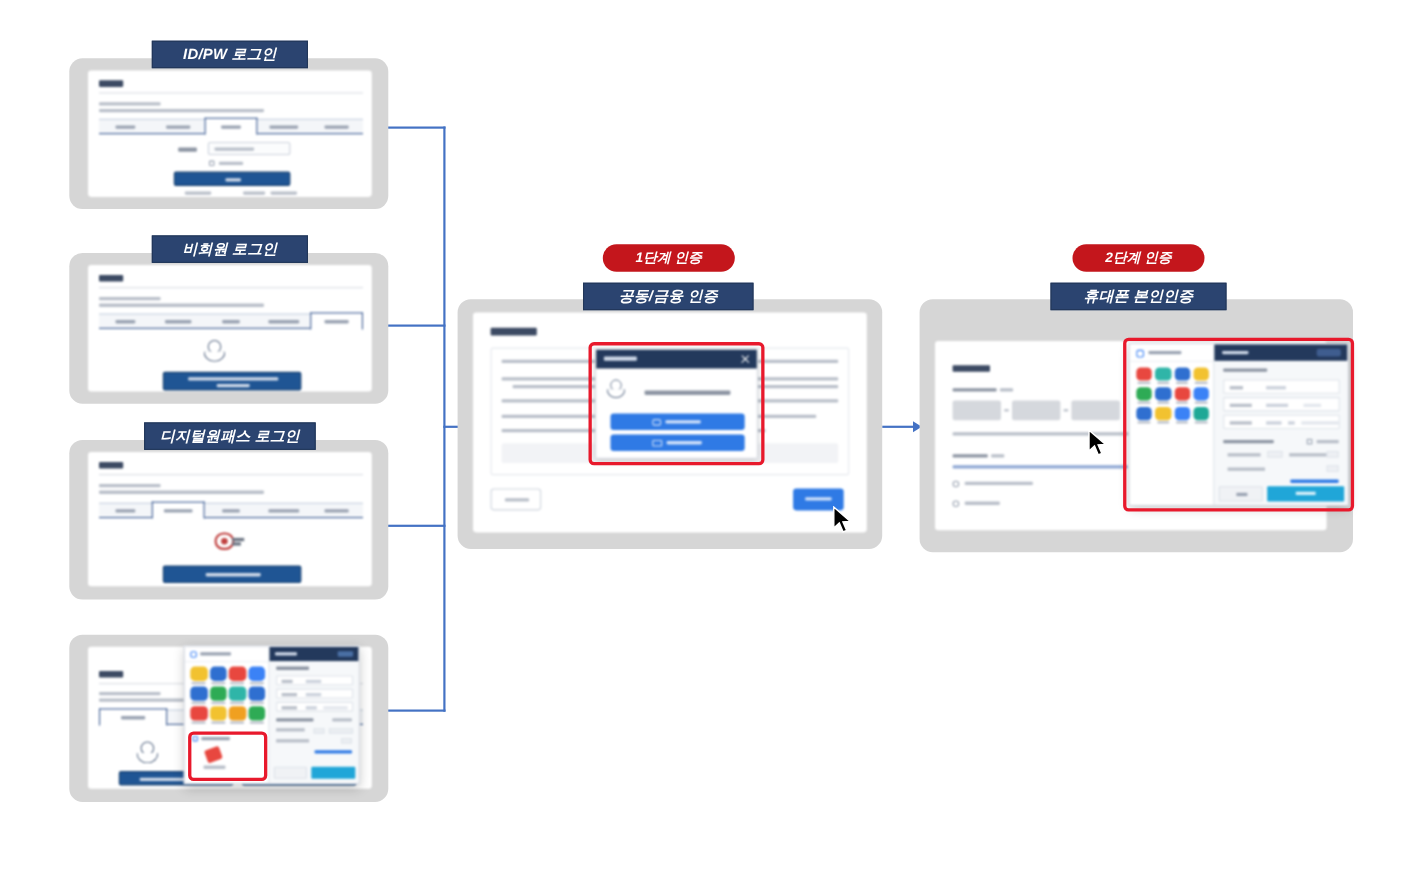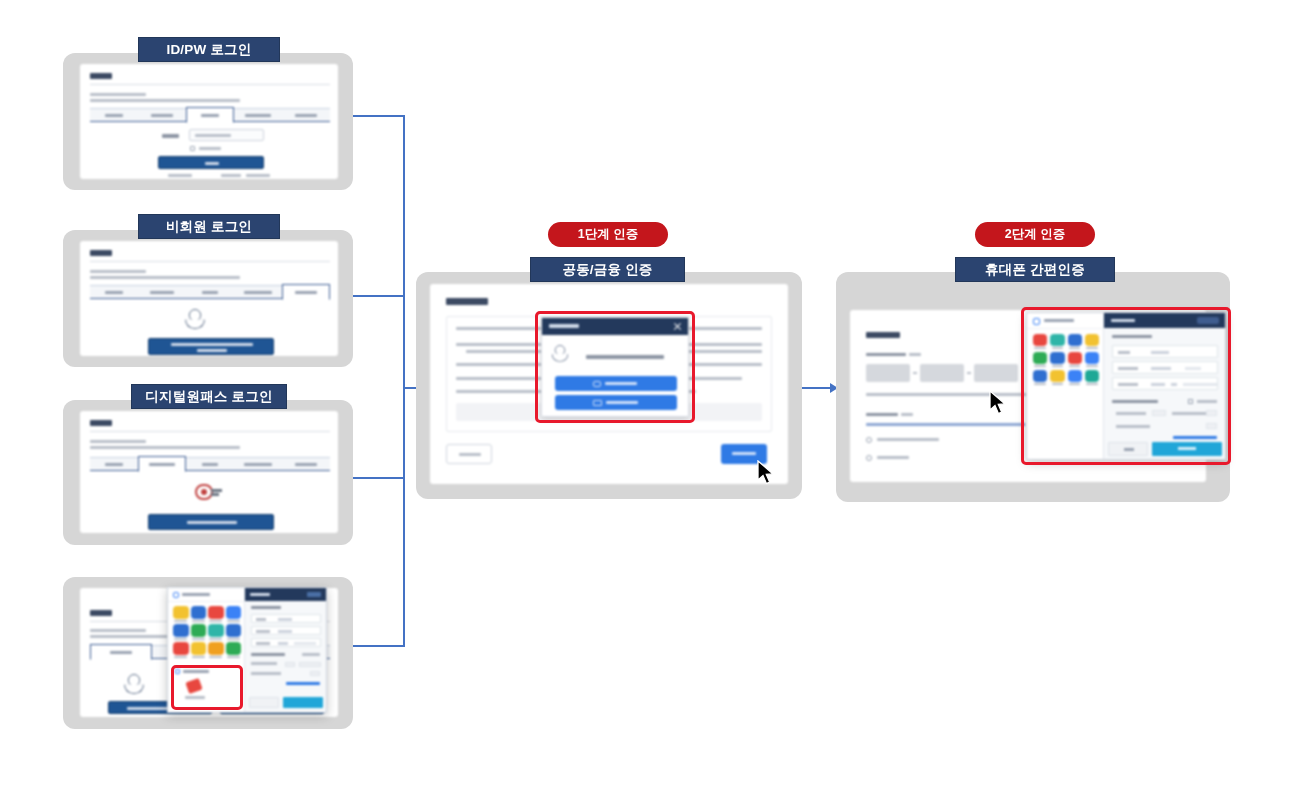--- a/index.html
+++ b/index.html
@@ -4,21 +4,21 @@
 <title>Authentication Flow Diagram</title>
 <style>
   html,body{margin:0;padding:0;}
   body{
     width:1290px;height:791px;
     background:#ffffff;
     font-family:"Liberation Sans","DejaVu Sans",sans-serif;
     position:relative;overflow:hidden;
     -webkit-font-smoothing:antialiased;
   }
-  .stage{position:absolute;top:0;left:0;width:1290px;height:791px;}
+  .stage{position:absolute;top:0;left:0;width:1290px;height:791px;font-style:italic;}
 
   
   .chip-navy{
     position:absolute;background:#2b4470;color:#fff;
     font-size:13.5px;font-weight:bold;letter-spacing:.2px;
     display:flex;align-items:center;justify-content:center;
     border:1px solid #223759;box-sizing:border-box;z-index:6;
     text-align:center;white-space:nowrap;
   }
   .chip-red{
@@ -372,21 +372,21 @@
       </div>
     </div>
     <div class="redbox" style="left:119px;top:39px;width:160px;height:112px;"></div>
 
     <svg class="cursor" width="20" height="26" viewBox="0 0 20 26" style="left:340px;top:188px;">
       <path d="M2,1 L2,20 L7,15.5 L10.4,23.5 L13.6,22.1 L10.3,14.4 L17,14 Z" fill="#000" stroke="#fff" stroke-width="1.3"></path>
     </svg>
   </div>
 
   <div class="chip-red" style="left:975px;top:222px;width:120px;height:25px;">2단계 인증</div>
-  <div class="chip-navy" style="left:955px;top:257px;width:160px;height:25px;">휴대폰 간편인증</div>
+  <div class="chip-navy" style="left:955px;top:257px;width:160px;height:25px;">휴대폰 본인인증</div>
 
   <div class="frame" style="left:836px;top:272px;width:394px;height:230px;">
     <div class="screen blur" style="left:14px;top:38px;width:356px;height:172px;">
       <div class="mk-title" style="left:16px;top:22px;width:34px;height:6px;"></div>
       <div class="mk-txt dark" style="left:16px;top:43px;width:40px;height:3.4px;"></div>
       <div class="mk-txt" style="left:59px;top:43px;width:12px;height:3.4px;"></div>
       <div class="mk-box" style="left:16px;top:54px;width:44px;height:18px;"></div>
       <i style="position:absolute;left:63px;top:62px;width:4px;height:1.6px;background:#b9bfc9;"></i>
       <div class="mk-box" style="left:70px;top:54px;width:44px;height:18px;"></div>
       <i style="position:absolute;left:117px;top:62px;width:4px;height:1.6px;background:#b9bfc9;"></i>

